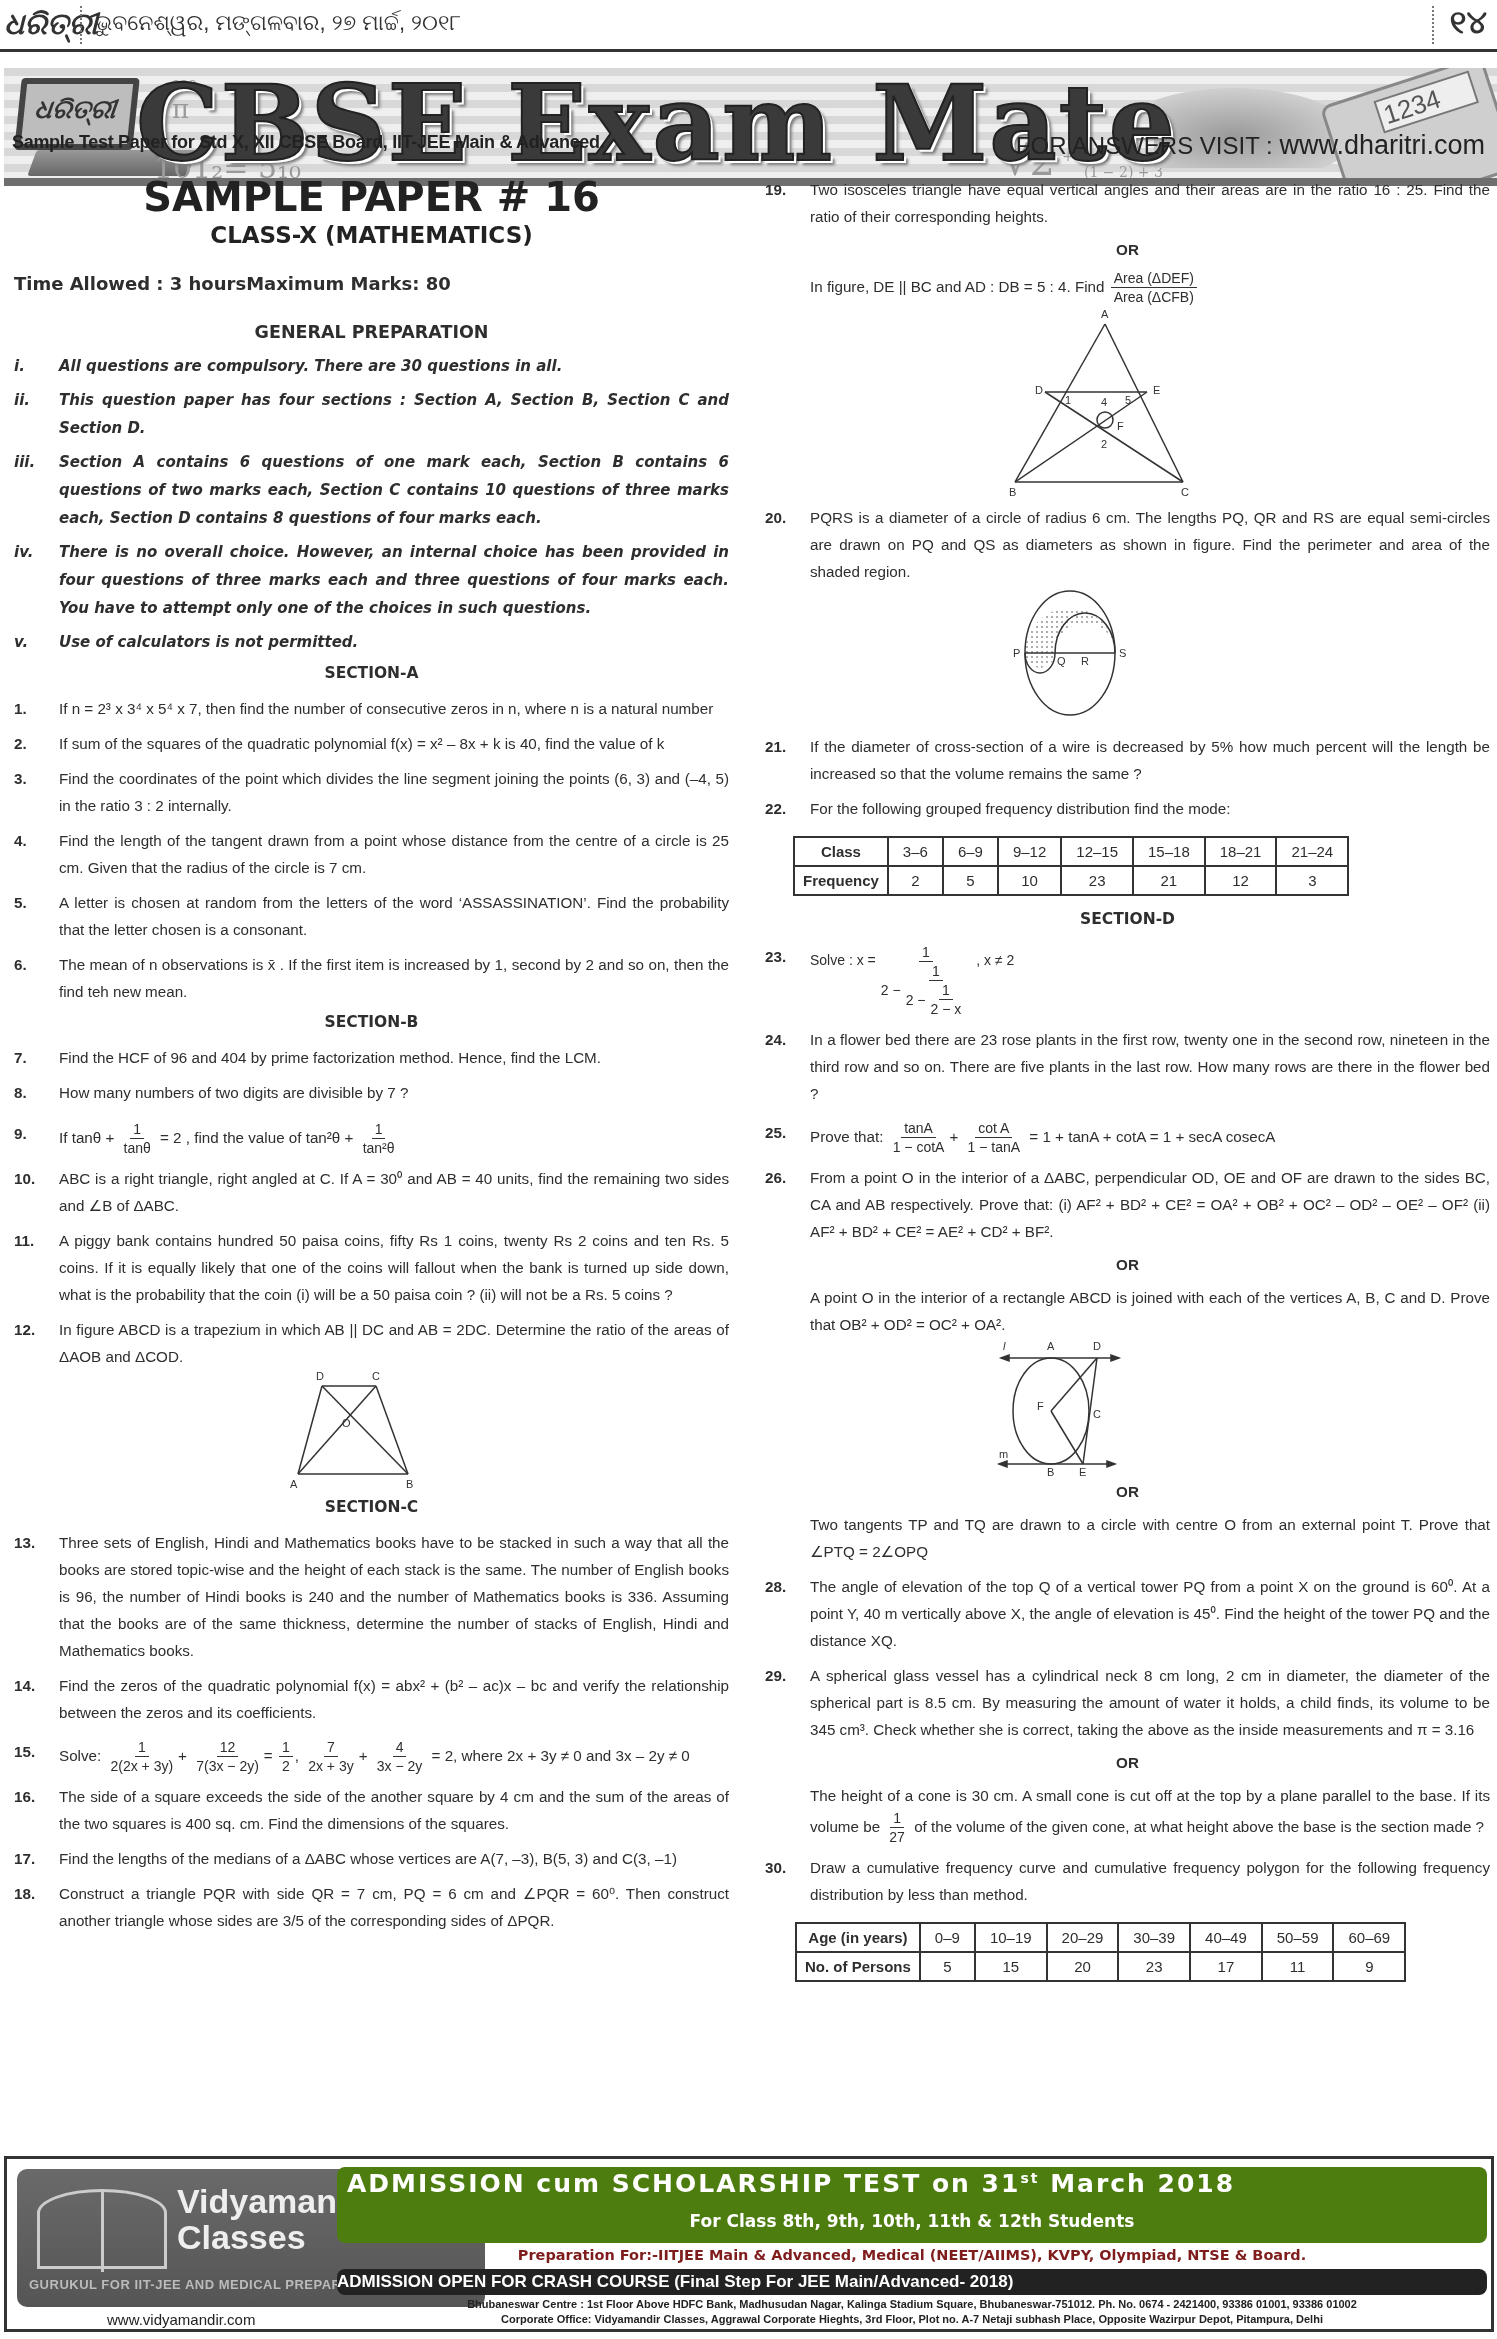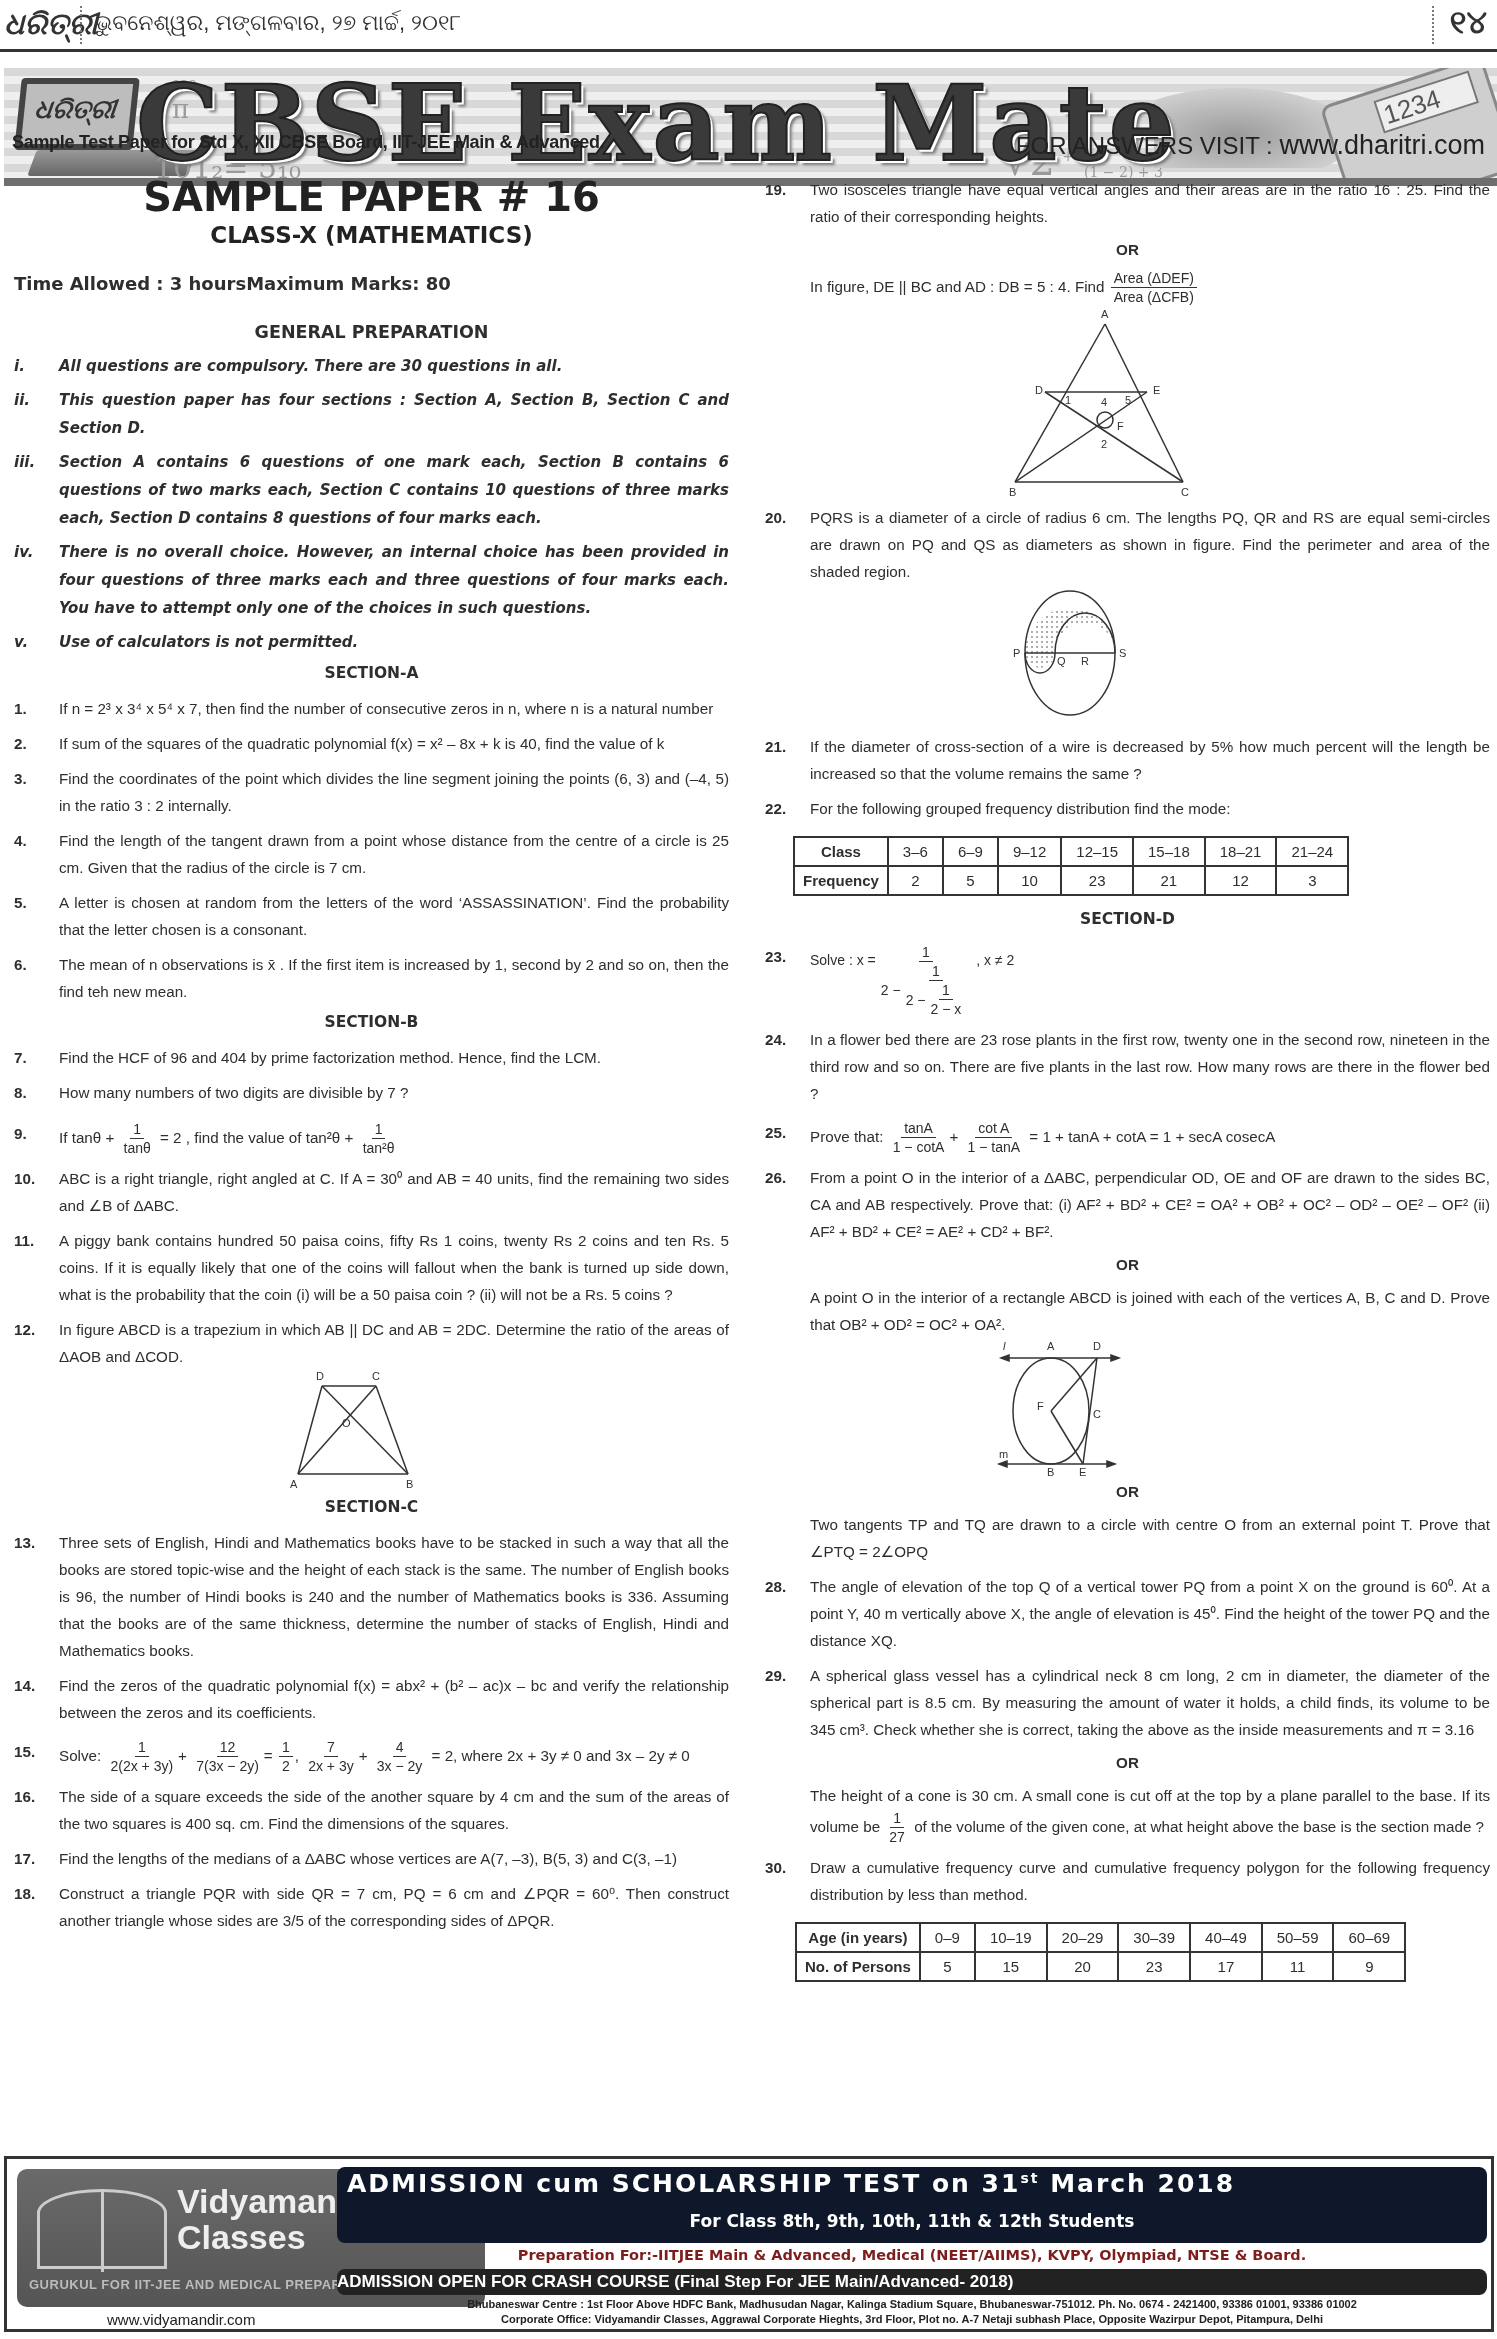--- a/index.html
+++ b/index.html
@@ -63,21 +63,21 @@
   table.freq td.h { font-weight: bold; text-align: center; padding: 0 8px; }
 
   
   .ad { position: absolute; left: 4px; top: 2156px; width: 1490px; height: 176px; border: 3px solid #333; }
   .ad-logo { position: absolute; left: 10px; top: 10px; width: 468px; height: 138px; background: linear-gradient(#6a6a6a, #555); border-radius: 10px; }
   .ad-book { position: absolute; left: 20px; top: 20px; width: 130px; height: 80px; border: 3px solid #ccc; border-radius: 50% 50% 0 0 / 30% 30% 0 0; }
   .ad-book:after { content: ""; position: absolute; left: 61px; top: 0; height: 80px; border-left: 3px solid #ccc; }
   .ad-brand { position: absolute; left: 160px; top: 14px; font-size: 34px; line-height: 36px; font-weight: bold; color: #eee; }
   .ad-tag { position: absolute; left: 12px; top: 108px; font-size: 13px; font-weight: bold; color: #bbb; letter-spacing: 0.5px; }
   .ad-url { position: absolute; left: 100px; top: 152px; font-size: 15px; color: #222; }
-  .ad-headbox { position: absolute; left: 330px; top: 8px; width: 1150px; height: 76px; background: #0f172a; border-radius: 8px; color: #fff; }
+  .ad-headbox { position: absolute; left: 330px; top: 8px; width: 1150px; height: 76px; background: #4d7c0f; border-radius: 8px; color: #fff; }
   .ad-head { position: absolute; left: 10px; top: 2px; font-family: "DejaVu Sans", sans-serif; font-weight: bold; font-size: 25px; letter-spacing: 2px; white-space: nowrap; }
   .ad-head sup { font-size: 14px; }
   .ad-sub { position: absolute; left: 0; width: 100%; text-align: center; top: 44px; font-family: "DejaVu Sans", sans-serif; font-weight: bold; font-size: 17px; }
   .ad-prep { position: absolute; left: 330px; width: 1150px; top: 88px; text-align: center; font-family: "DejaVu Sans", sans-serif; font-weight: bold; font-size: 14.5px; color: #7f1d1d; }
   .ad-openbox { position: absolute; left: 330px; top: 110px; width: 1150px; height: 26px; background: #222; border-radius: 8px; color: #fff; text-align: left; font-family: Liberation Sans, sans-serif; font-weight: bold; font-size: 17px; line-height: 26px; white-space: nowrap; }
   .ad-addr { position: absolute; left: 330px; width: 1150px; text-align: center; font-size: 11px; font-weight: bold; color: #222; line-height: 14px; }
 </style>
 </head>
 <body>
 

